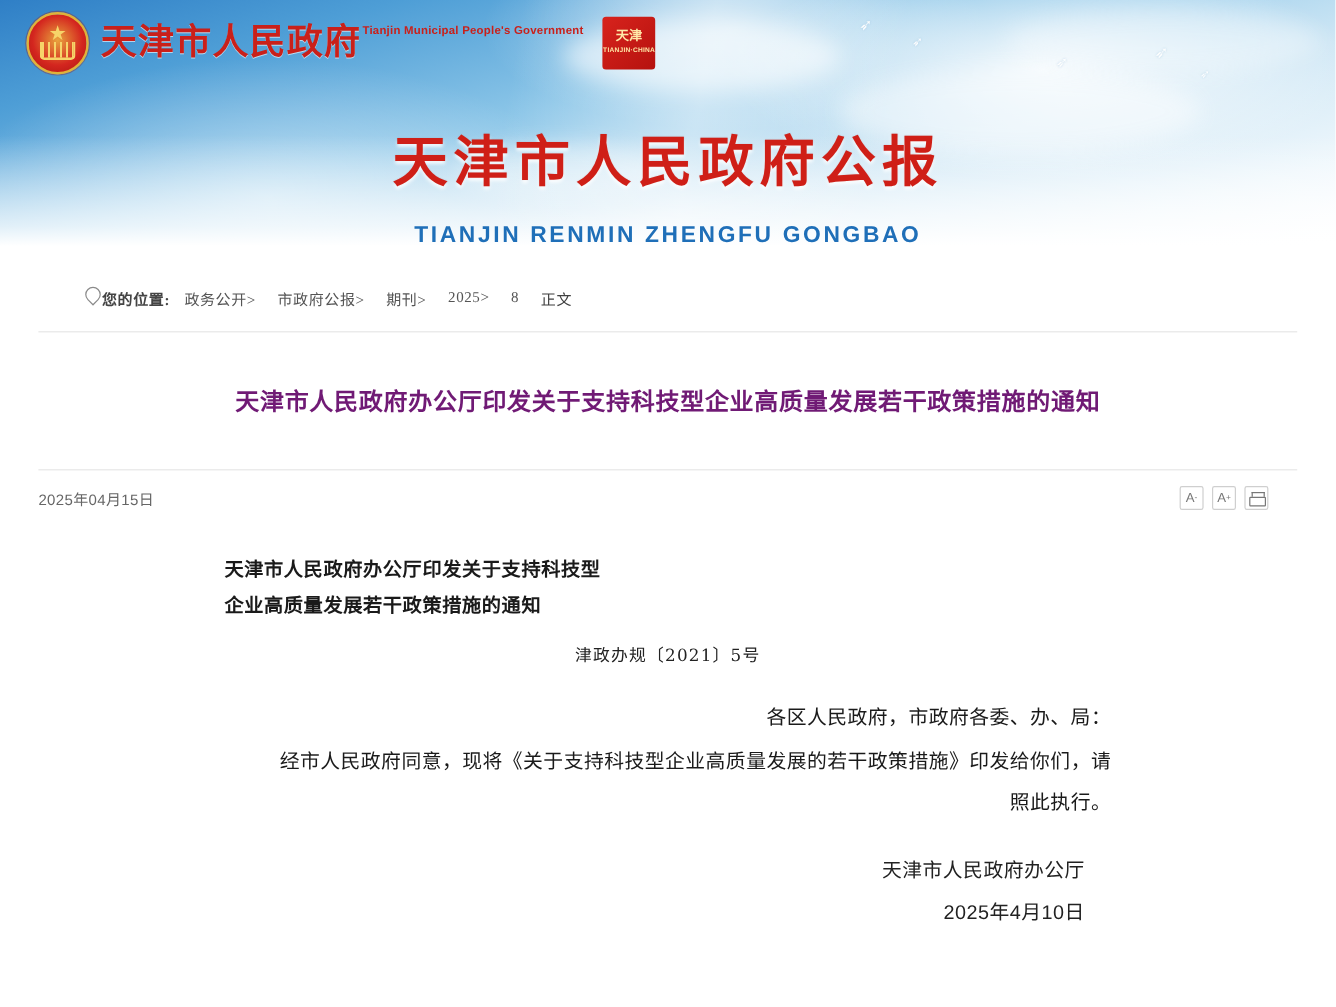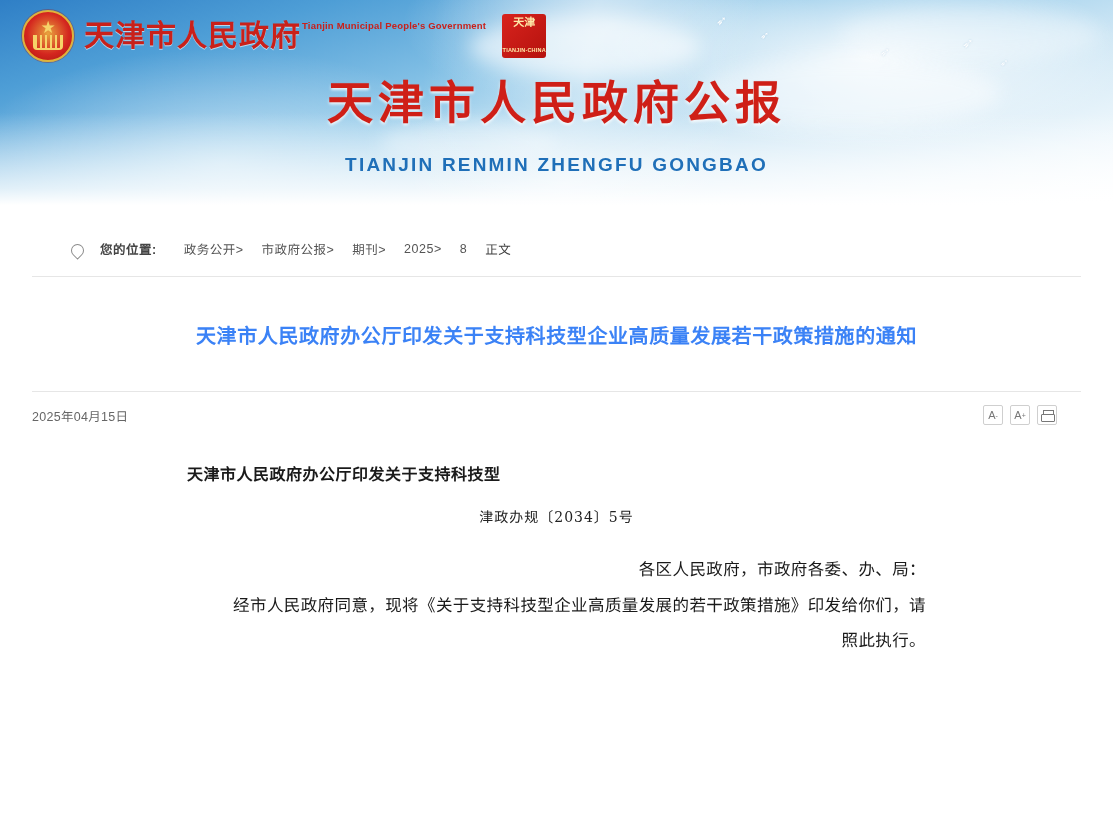--- a/index.html
+++ b/index.html
@@ -109,41 +109,42 @@
     background: linear-gradient(135deg, #d8231d 0%, #b5120e 100%);
     border-radius: 3px;
     color: #ffe9a8;
     font-size: 9px;
     line-height: 10px;
     font-weight: 700;
     padding: 3px 2px;
     text-align: center;
     display: flex;
     flex-direction: column;
-    justify-content: space-between;
+    justify-content: center;
     align-items: center;
     flex: none;
   }
   .tj-logo .l1 { font-size: 11px; letter-spacing: 0; }
   .tj-logo .l2 { font-size: 5.5px; margin-top: 2px; letter-spacing: .2px; }
 
   .banner-title {
     position: absolute;
     left: 0; right: 0; top: 78px;
     text-align: center;
     z-index: 5;
   }
   .banner-title .cn {
     font-family: "DejaVu Sans", "Liberation Sans", sans-serif;
     font-size: 46px;
     font-weight: 700;
     color: #cf1f17;
     letter-spacing: 5px;
     line-height: 1.12;
     text-shadow: 0 2px 3px rgba(255,255,255,.85), 0 0 1px rgba(140,20,15,.3);
+    margin-top: 32px;
   }
   .banner-title .en {
     margin-top: 24px;
     font-size: 19px;
     font-weight: 700;
     color: #1f6fb8;
     letter-spacing: 2.2px;
   }
 
   
@@ -151,26 +152,27 @@
     width: 1113px;
     padding: 0;
   }
   .card {
     margin: 14px auto 0;
     width: 1049px;
     background: #fff;
   }
   .breadcrumb {
     display: flex;
-    align-items: flex-end;
-    gap: 15px;
+    align-items: flex-start;
+    gap: 0;
     padding: 20px 0 18px 38px;
     border-bottom: 1px solid #e6e6e6;
     font-size: 13px;
     color: #555;
+    font-family: Liberation Serif, serif;
   }
   .pin-icon {
     width: 13px; height: 14px;
     position: relative;
     flex: none;
     margin-right: 2px;
   }
   .pin-icon:before {
     content: "";
     position: absolute;
@@ -195,21 +197,21 @@
 
   .doc-head {
     padding: 44px 60px 40px;
     border-bottom: 1px solid #e6e6e6;
     text-align: center;
   }
   .doc-head .h-title {
     font-family: Liberation Serif, serif;
     font-size: 20px;
     font-weight: 700;
-    color: #3b82f6;
+    color: #701a75;
     letter-spacing: .6px;
     line-height: 1.5;
   }
 
   .meta-row {
     position: relative;
     height: 46px;
     display: flex;
     align-items: center;
     justify-content: flex-start;
@@ -369,24 +371,29 @@
         </button>
         <button class="tool-btn">
           <span class="printer"></span>
         </button>
       </div>
     </div>
 
     <div class="article">
       <div class="art-title">
         <div>天津市人民政府办公厅印发关于支持科技型</div>
+        <div>企业高质量发展若干政策措施的通知</div>
       </div>
-      <div class="art-docnum">津政办规〔2034〕5号</div>
+      <div class="art-docnum">津政办规〔2021〕5号</div>
 
       <div class="art-body">
         <p>各区人民政府，市政府各委、办、局：</p>
         <p class="indent">经市人民政府同意，现将《关于支持科技型企业高质量发展的若干政策措施》印发给你们，请照此执行。</p>
       </div>
 
+      <div class="sign">
+        <div>天津市人民政府办公厅</div>
+        <div>2025年4月10日</div>
+      </div>
     </div>
 
   </div>
 </div>
 
 </body></html>

